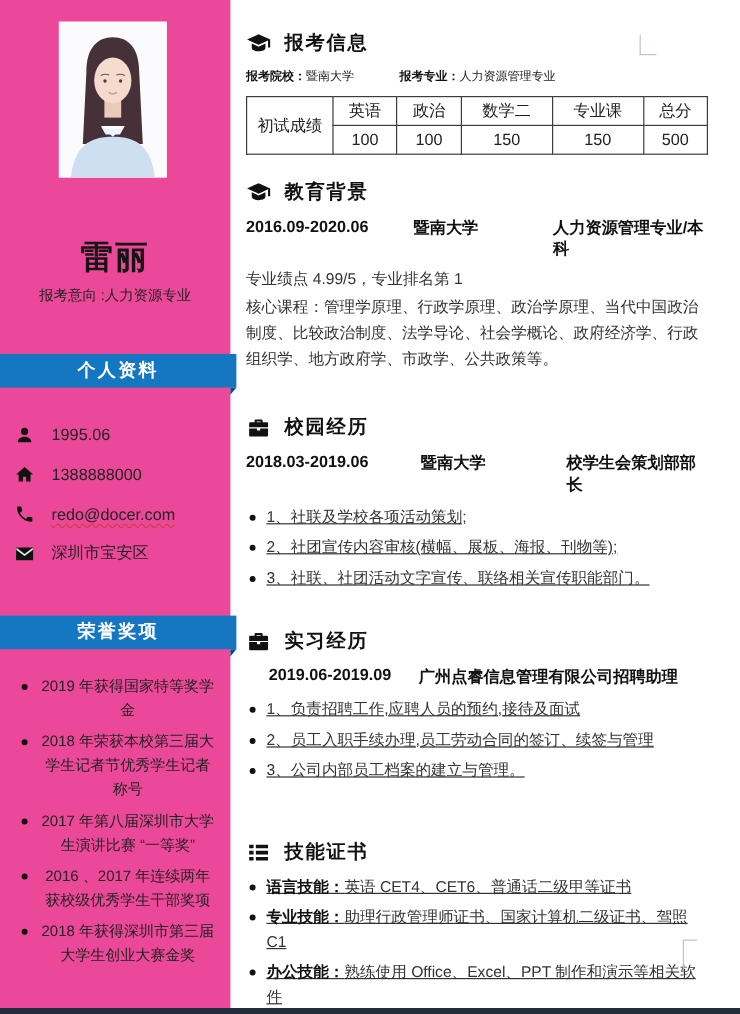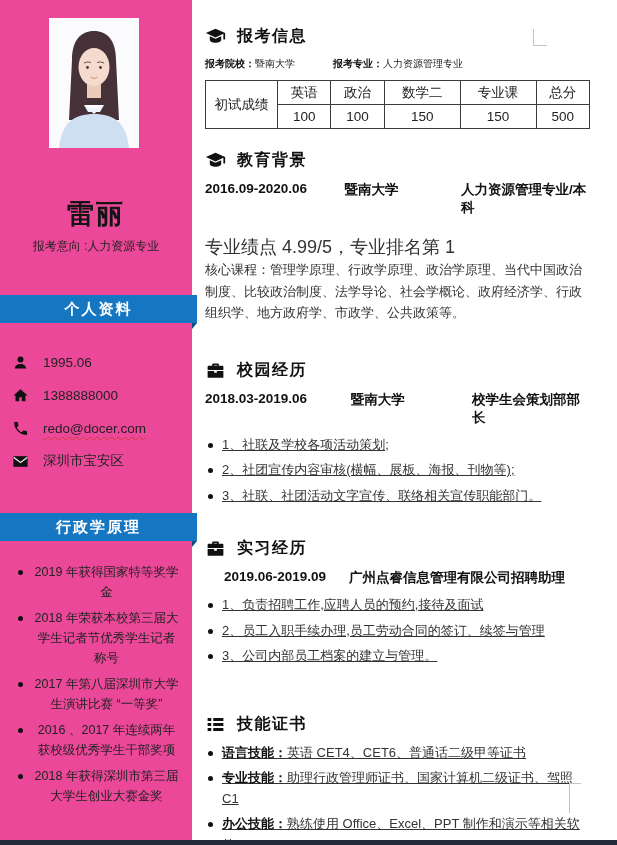--- a/index.html
+++ b/index.html
@@ -70,21 +70,21 @@
   table.scores {
     margin-top:9px; border-collapse:collapse; width:385px;
     font-size:13.5px; color:#222; text-align:center;
   }
   table.scores td { border:1px solid #3c3c3c; height:24px; padding:0 2px; }
   table.scores td.rowlabel { width:72px; }
 
   .bold-line { margin-top:10px; font-size:13.5px; font-weight:bold; color:#111; display:flex; }
   .bold-line .c1 { width:150px; }
   .bold-line .c2 { width:125px; }
-  .plain-line { margin-top:20px; font-size:18px; color:#333; line-height:20px; }
+  .plain-line { margin-top:6px; font-size:13px; color:#333; line-height:20px; }
   .para { margin-top:2px; font-size:13px; color:#333; line-height:21.5px; }
 
   ul.bullets { list-style:none; margin-top:8px; }
   ul.bullets li {
     position:relative; padding-left:17px; margin-bottom:5px;
     font-size:13px; line-height:20.5px; color:#333;text-decoration:underline;
   }
   ul.bullets li::before {
     content:""; position:absolute; left:3px; top:8px;
     width:5px; height:5px; border-radius:50%; background:#111;
@@ -153,21 +153,21 @@
     </div>
     <div class="contact-row">
       <svg viewBox="0 0 24 24">
           <path d="M2 4.5h20v15H2z"></path>
           <path d="M2.4 5 12 12.2 21.6 5v2.4L12 14.6 2.4 7.4z" fill="#e9e9e9"></path>
         </svg>
       <span>深圳市宝安区</span>
     </div>
   </div>
 
-  <div class="ribbon ribbon-awards">行政学原理</div>
+  <div class="ribbon ribbon-awards">荣誉奖项</div>
 
   <ul class="awards">
     <li>2019 年获得国家特等奖学金</li>
     <li>2018 年荣获本校第三届大学生记者节优秀学生记者称号</li>
     <li>2017 年第八届深圳市大学生演讲比赛 “一等奖”</li>
     <li>2016 、2017 年连续两年获校级优秀学生干部奖项</li>
     <li>2018 年获得深圳市第三届大学生创业大赛金奖</li>
   </ul>
 </div>
 

